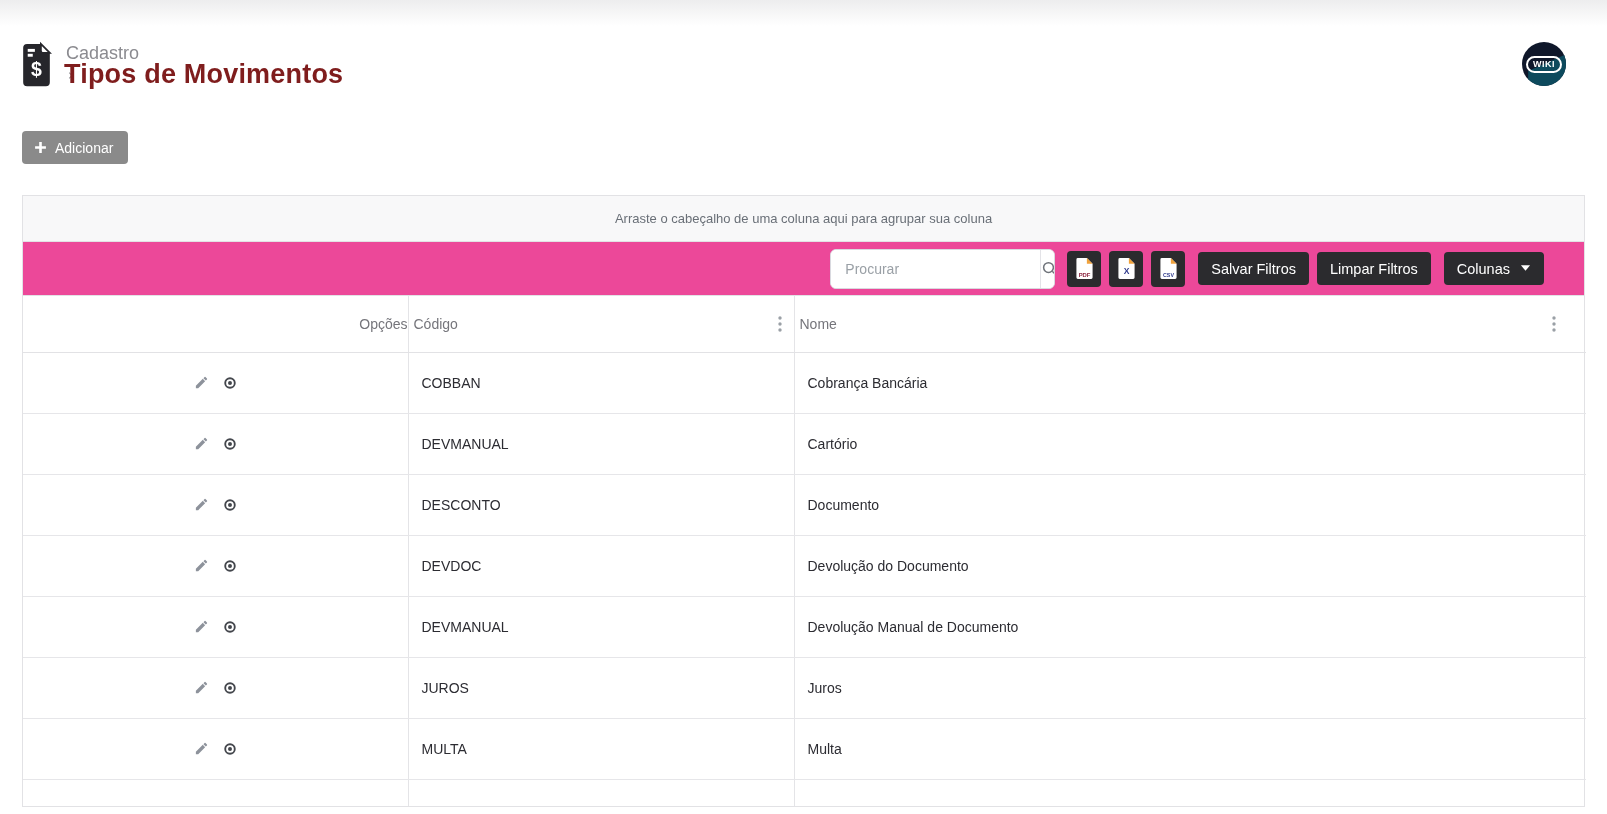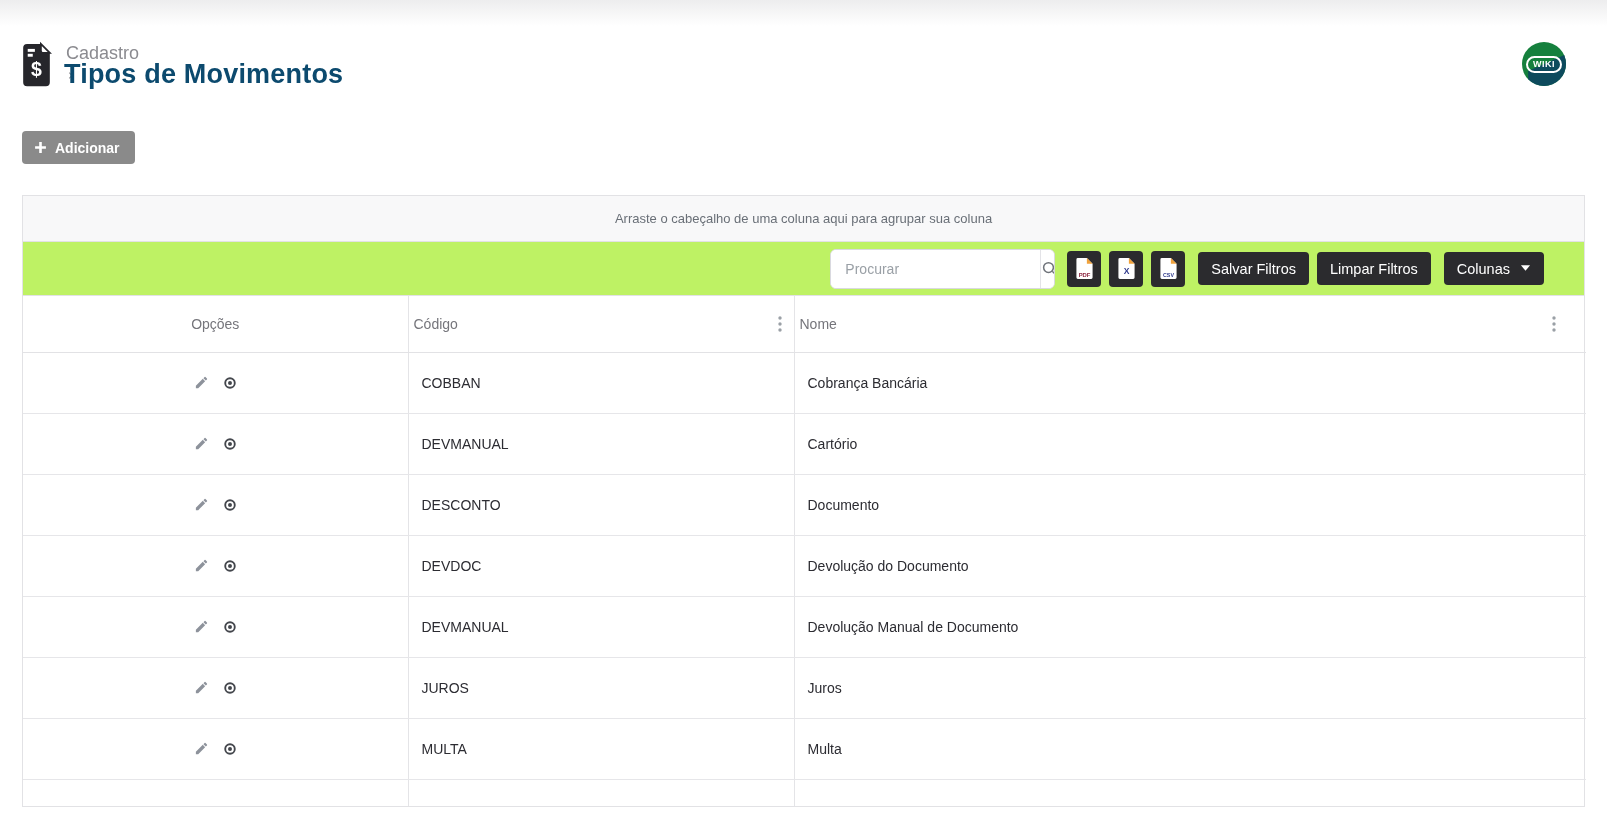--- a/index.html
+++ b/index.html
@@ -9,43 +9,43 @@
 
   
   .top-fade { position:absolute; left:0; top:0; width:100%; height:26px;
     background:linear-gradient(#ededee, rgba(255,255,255,0)); }
 
   
   .doc-icon { position:absolute; left:17px; top:41px; width:39px; height:48px; }
   .breadcrumb { position:absolute; left:66px; top:43px; font-size:18px; color:#8b8b90;
     display:flex; align-items:flex-start; gap:7px;flex-direction:column; }
   .crumb-link { cursor:pointer; }
-  .page-title { position:absolute; left:64px; top:59px; font-size:27px; color:#0c4a6e; letter-spacing:.2px; }
+  .page-title { position:absolute; left:64px; top:59px; font-size:27px; color:#7f1d1d; letter-spacing:.2px; }
 
   .wiki-badge { position:absolute; left:1522px; top:42px; width:44px; height:44px; border-radius:50%;
-    background:#15803d; overflow:hidden; display:flex; align-items:center; justify-content:center; cursor:pointer; }
+    background:#0f172a; overflow:hidden; display:flex; align-items:center; justify-content:center; cursor:pointer; }
   .wiki-badge::before { content:""; position:absolute; inset:0; background:#0d4a5d;
     clip-path:polygon(14% 66%, 100% 28%, 100% 100%, 14% 100%); }
   .wiki-pill { position:relative; z-index:1; border:2px solid #fff; border-radius:10px;
     padding:1px 5px 2px; font-size:9px; font-weight:700; color:#fff; letter-spacing:.5px; }
 
   
   .add-btn { position:absolute; left:22px; top:131px; height:33px; padding:0 15px 0 12px;
     background:#8a8a8a; border:none; border-radius:4px; color:#fff; font-family:inherit;
-    font-size:14px; font-weight:700; display:flex; align-items:center; gap:8px; cursor:pointer; }
+    font-size:14px; font-weight:400; display:flex; align-items:center; gap:8px; cursor:pointer; }
 
   
   .panel { position:absolute; left:22px; top:195px; width:1563px; border:1px solid #e2e2e5; background:#fff; }
 
   .group-bar { height:46px; background:#f8f8f9; border-bottom:1px solid #e2e2e5;
     display:flex; align-items:center; justify-content:center;
     font-size:13px; font-weight:500; color:#696f77; }
 
   .toolbar { height:54px; display:flex; align-items:center; justify-content:flex-end;
-    gap:8px; padding-right:40px; border-bottom:1px solid #e2e2e5; background:#bef264; }
+    gap:8px; padding-right:40px; border-bottom:1px solid #e2e2e5; background:#ec4899; }
 
   .search-box { width:225px; height:40px; border:1px solid #d9d9df; border-radius:6px;
     display:flex; align-items:stretch; overflow:hidden; margin-right:4px; background:#fff; }
   .search-box input { flex:1; border:none; outline:none; padding:0 14px; font-size:14px;
     font-family:inherit; color:#3a3a42; }
   .search-box input::placeholder { color:#9aa0a6; }
   .search-btn { width:38px; border:none; border-left:1px solid #e3e3e7; background:#fff;
     display:flex; align-items:center; justify-content:center; cursor:pointer; }
 
   .icon-btn { width:34px; height:36px; background:#2b2b2e; border:none; border-radius:4px;
@@ -55,21 +55,21 @@
     display:flex; align-items:center; gap:10px; white-space:nowrap; }
   .gap-l { margin-left:5px; }
 
   
   table.grid { width:100%; border-collapse:collapse; table-layout:fixed; }
   .grid th, .grid td { border-left:1px solid #e4e4e7; vertical-align:middle; }
   .grid th:first-child, .grid td:first-child { border-left:none; }
   .grid thead th { height:56px; border-bottom:1px solid #e2e2e5; font-weight:400;
     font-size:14px; color:#75757b; position:relative; }
   .grid tbody td { height:61px; border-bottom:1px solid #e6e6e9; font-size:14px; color:#2c2c32; }
-  th.col-opts { text-align:center; }
+  th.col-opts { text-align:right; }
   th.col-code, th.col-name { text-align:left; padding-left:5px; }
   td.cell-code, td.cell-name { padding-left:13px; }
   .kebab { position:absolute; top:50%; transform:translateY(-50%); cursor:pointer; display:flex; }
   .kebab-code { right:12px; } .kebab-name { right:30px; }
   .opts-cell { display:flex; align-items:center; justify-content:center; gap:14px; }
   .row-icon { display:flex; cursor:pointer; }
   tr.partial td { height:27px; border-bottom:none; }
 </style>
 </head>
 <body>

